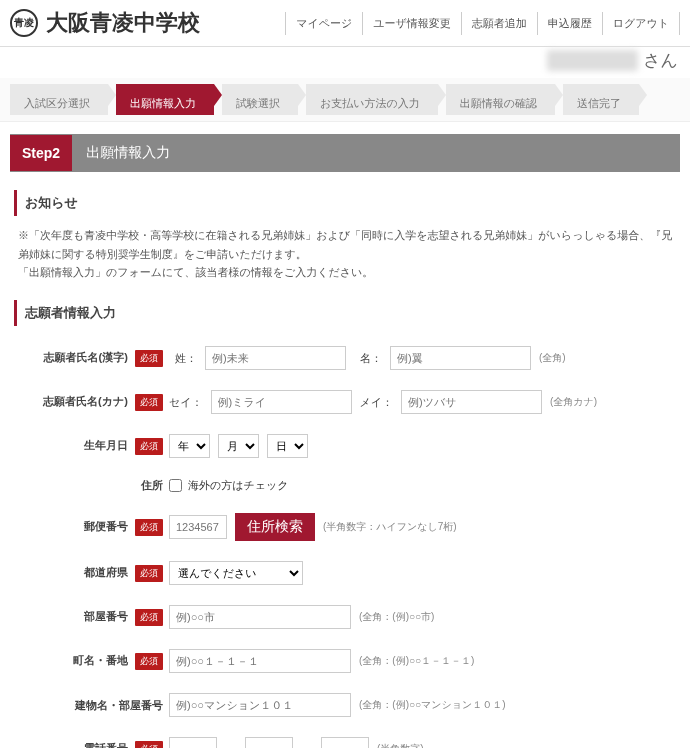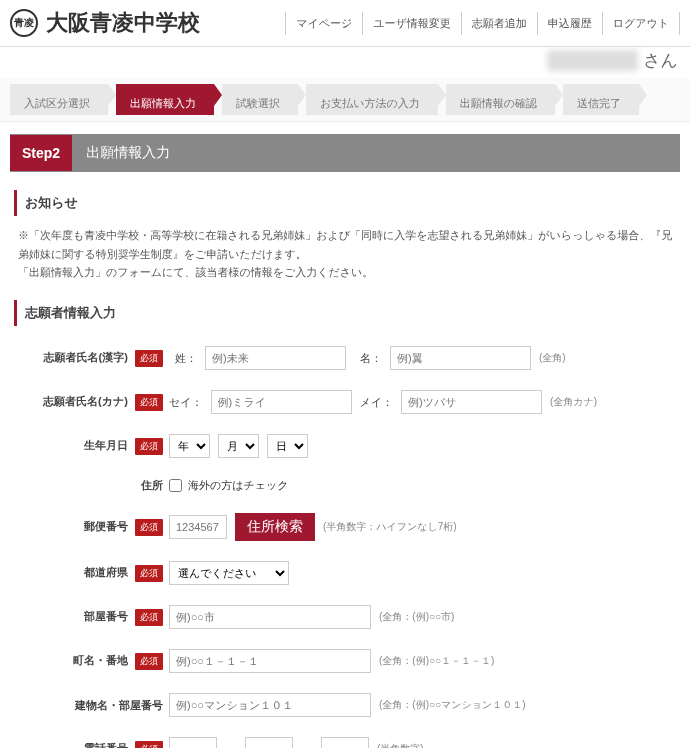--- a/index.html
+++ b/index.html
@@ -25,21 +25,21 @@
 .section-title { border-left: 3px solid #a01830; padding: 4px 8px; font-size: 13px; font-weight: bold; color: #444; margin-bottom: 10px; }
 .notice-body { font-size: 11px; color: #555; line-height: 1.7; padding-left: 4px; }
 .form-row { display: flex; align-items: center; padding: 10px 0; }
 .form-label { width: 155px; text-align: right; font-size: 11px; color: #444; font-weight: bold; padding-right: 6px; }
 .req-badge { display: inline-block; background: #b91c1c; color: #fff; font-size: 9px; padding: 2px 5px; margin-left: 4px; border-radius: 1px; font-weight: normal; }
 .form-fields { flex: 1; display: flex; align-items: center; gap: 8px; flex-wrap: wrap; }
 .sub-label { font-size: 11px; color: #444; min-width: 28px; text-align: right; }
 input[type="text"] { border: 1px solid #ccc; padding: 4px 6px; font-size: 11px; height: 24px; }
 .input-md { width: 141px; }
 .input-sm { width: 58px; }
-.input-lg { width: 202px; }
+.input-lg { width: 182px; }
 .input-tel { width: 48px; }
 select { border: 1px solid #ccc; padding: 3px 4px; font-size: 11px; height: 24px; background: #fff; }
 .hint { font-size: 10px; color: #888; }
 .btn-search { background: #a01830; color: #fff; border: none; padding: 5px 12px; font-size: 14px; cursor: pointer; }
 .checkbox-wrap { display: flex; align-items: center; gap: 6px; font-size: 11px; }
 </style>
 </head>
 <body>
 
 <div class="header">
@@ -148,21 +148,21 @@
       <span class="hint">(半角数字：ハイフンなし7桁)</span>
     </div>
   </div>
 
   <div class="form-row">
     <div class="form-label">
       <span>都道府県</span>
       <span class="req-badge">必須</span>
     </div>
     <div class="form-fields">
-      <select style="width:120px"><option>選んでください</option></select>
+      <select style="width:134px"><option>選んでください</option></select>
     </div>
   </div>
 
   <div class="form-row">
     <div class="form-label">
       <span>部屋番号</span>
       <span class="req-badge">必須</span>
     </div>
     <div class="form-fields">
       <input type="text" class="input-lg" placeholder="例)○○市" style="">

